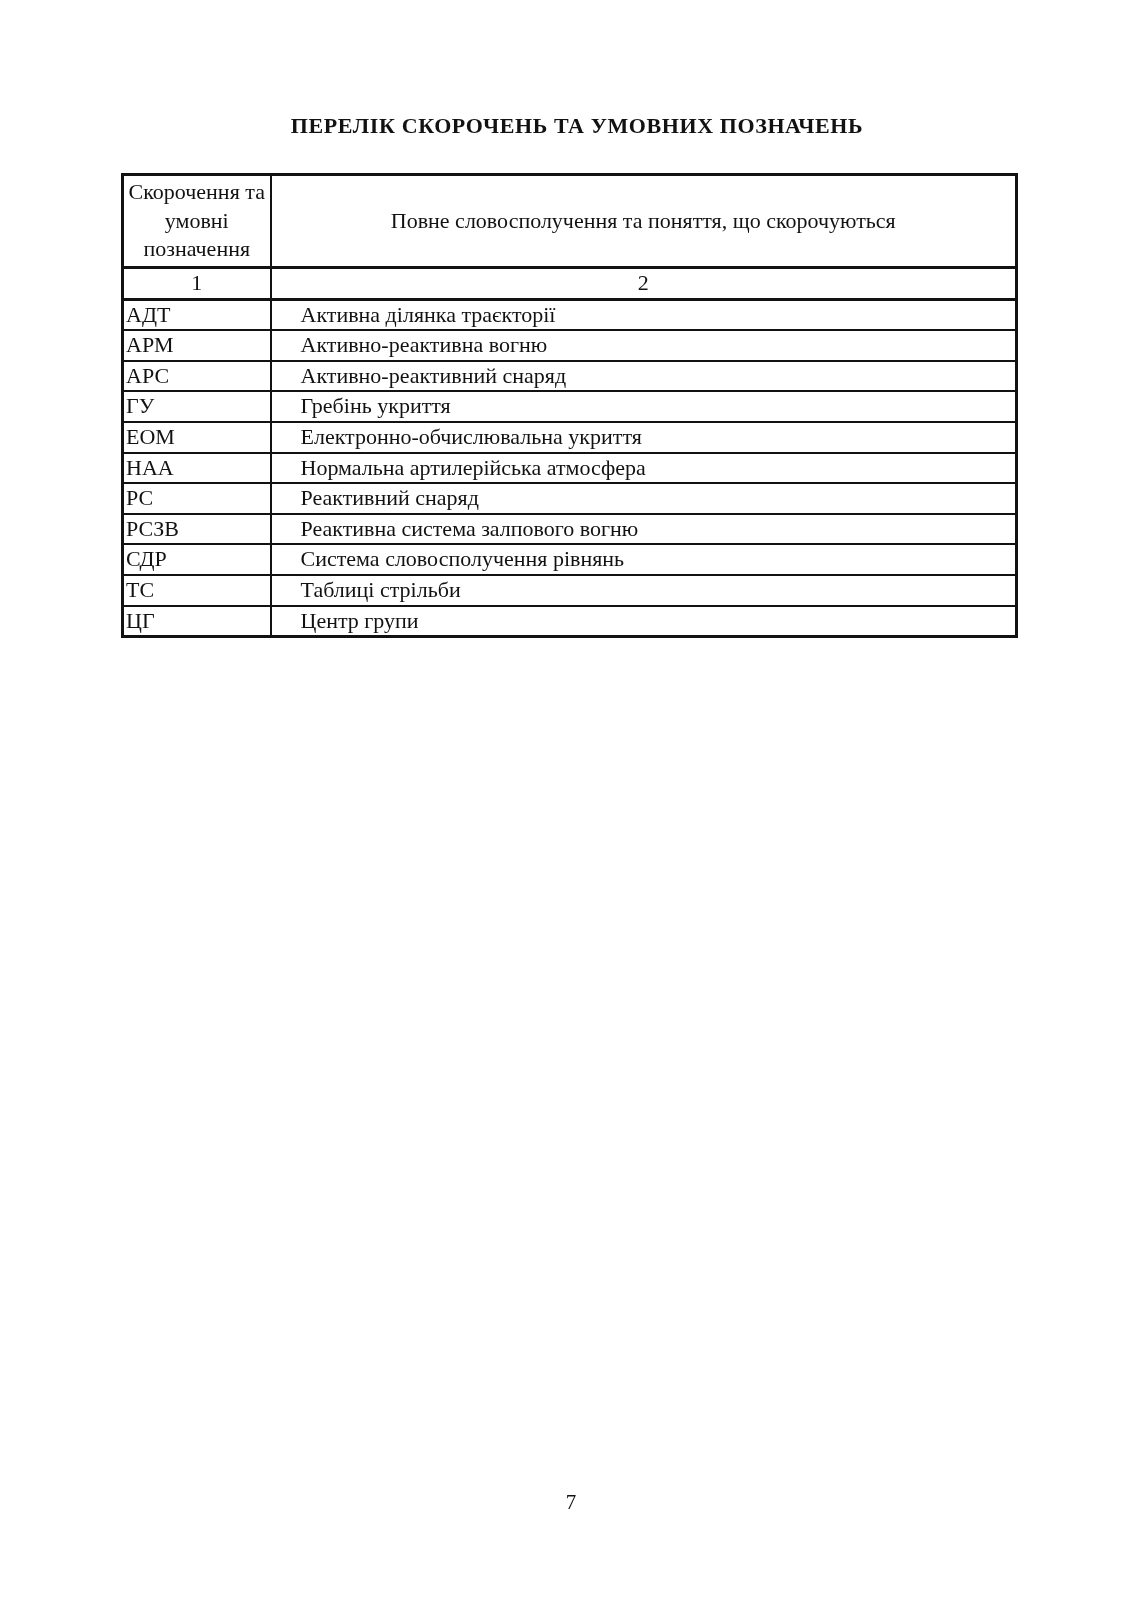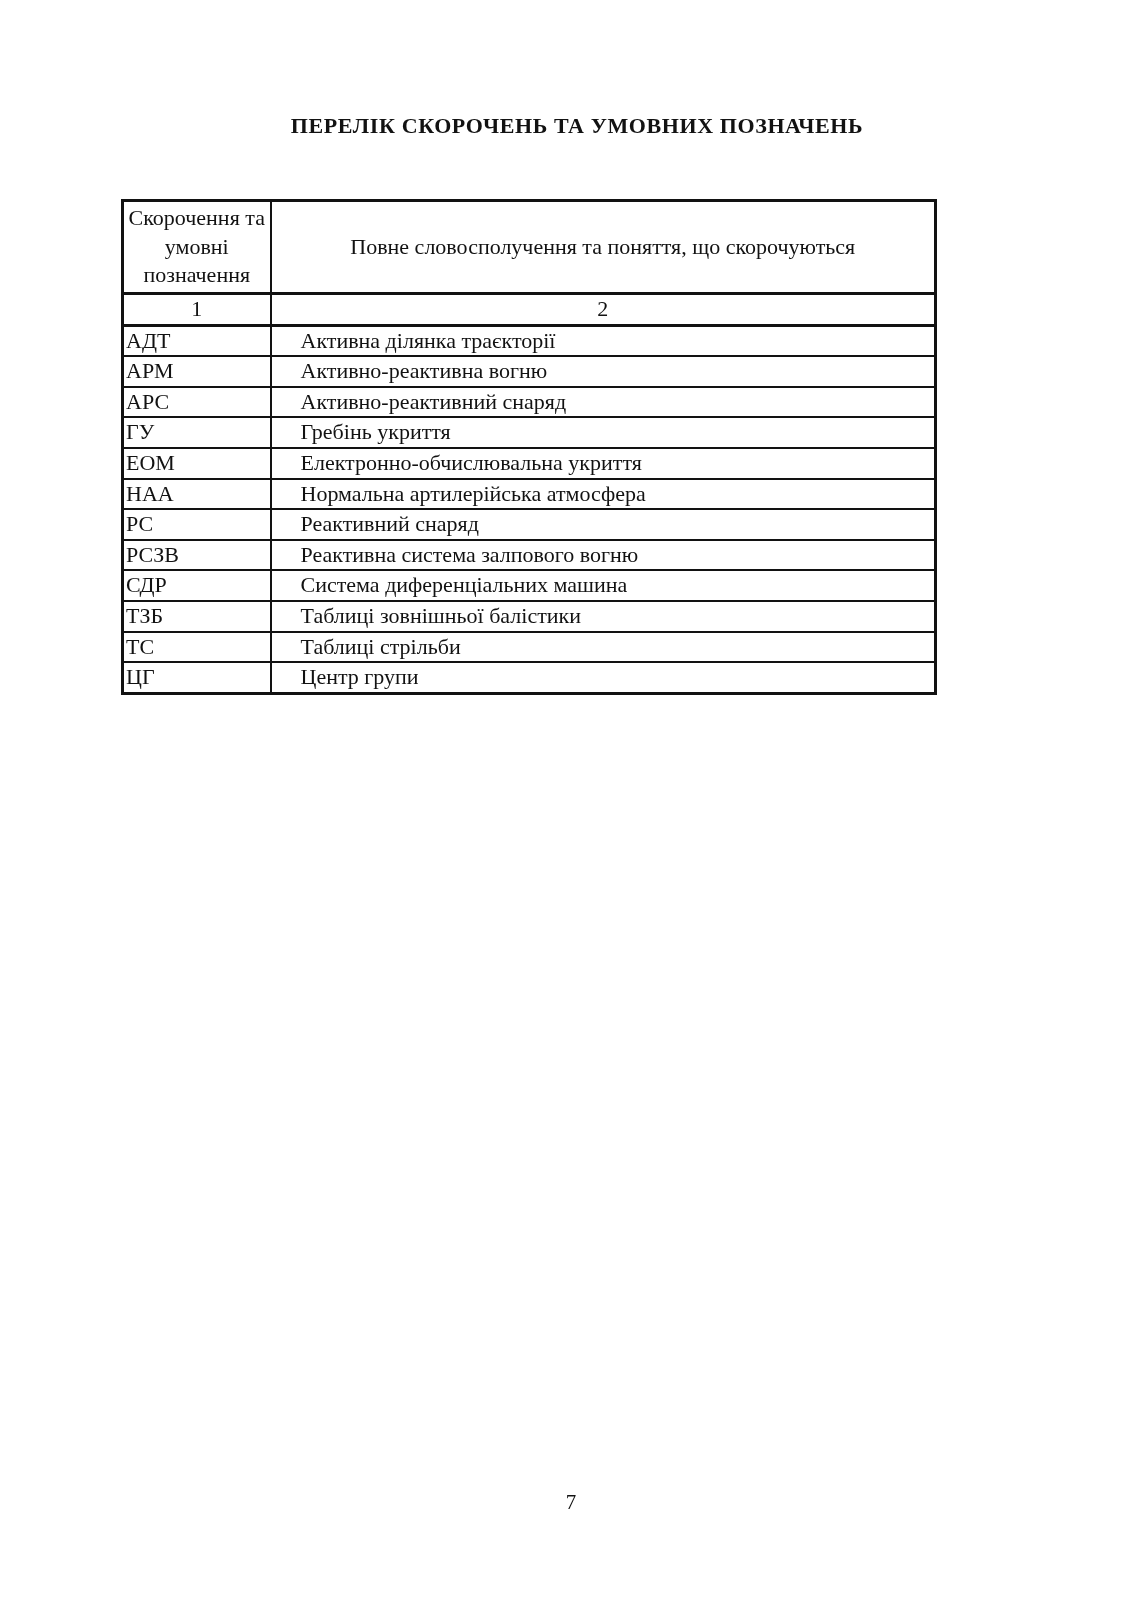--- a/index.html
+++ b/index.html
@@ -23,26 +23,25 @@
     text-align: center;
     font-size: 22px;
     font-weight: bold;
     letter-spacing: 0.6px;
     color: #121212;
   }
   table.abbr-table {
     position: absolute;
     top: 173px;
     left: 121px;
-    width: 816px;
+    width: 897px;
     border-collapse: collapse;
     table-layout: fixed;
     font-size: 22px;
     color: #121212;
-    margin-top: 26px;
   }
   table.abbr-table col.c1 { width: 148px; }
   table.abbr-table td {
     border: 2px solid #121212;
     padding: 0;
     vertical-align: middle;
     line-height: 1.3;
   }
   table.abbr-table { border: 3px solid #121212; }
   tr.header-row td {
@@ -125,25 +124,21 @@
     <tr class="data-row">
       <td class="abbr-cell">РС</td>
       <td class="full-cell">Реактивний снаряд</td>
     </tr>
     <tr class="data-row">
       <td class="abbr-cell">РСЗВ</td>
       <td class="full-cell">Реактивна система залпового вогню</td>
     </tr>
     <tr class="data-row">
       <td class="abbr-cell">СДР</td>
-      <td class="full-cell">Система диференціальних машина</td>
-    </tr>
-    <tr class="data-row">
-      <td class="abbr-cell">ТЗБ</td>
-      <td class="full-cell">Таблиці зовнішньої балістики</td>
+      <td class="full-cell">Система словосполучення рівнянь</td>
     </tr>
     <tr class="data-row">
       <td class="abbr-cell">ТС</td>
       <td class="full-cell">Таблиці стрільби</td>
     </tr>
     <tr class="data-row">
       <td class="abbr-cell">ЦГ</td>
       <td class="full-cell">Центр групи</td>
     </tr>
   </tbody>

